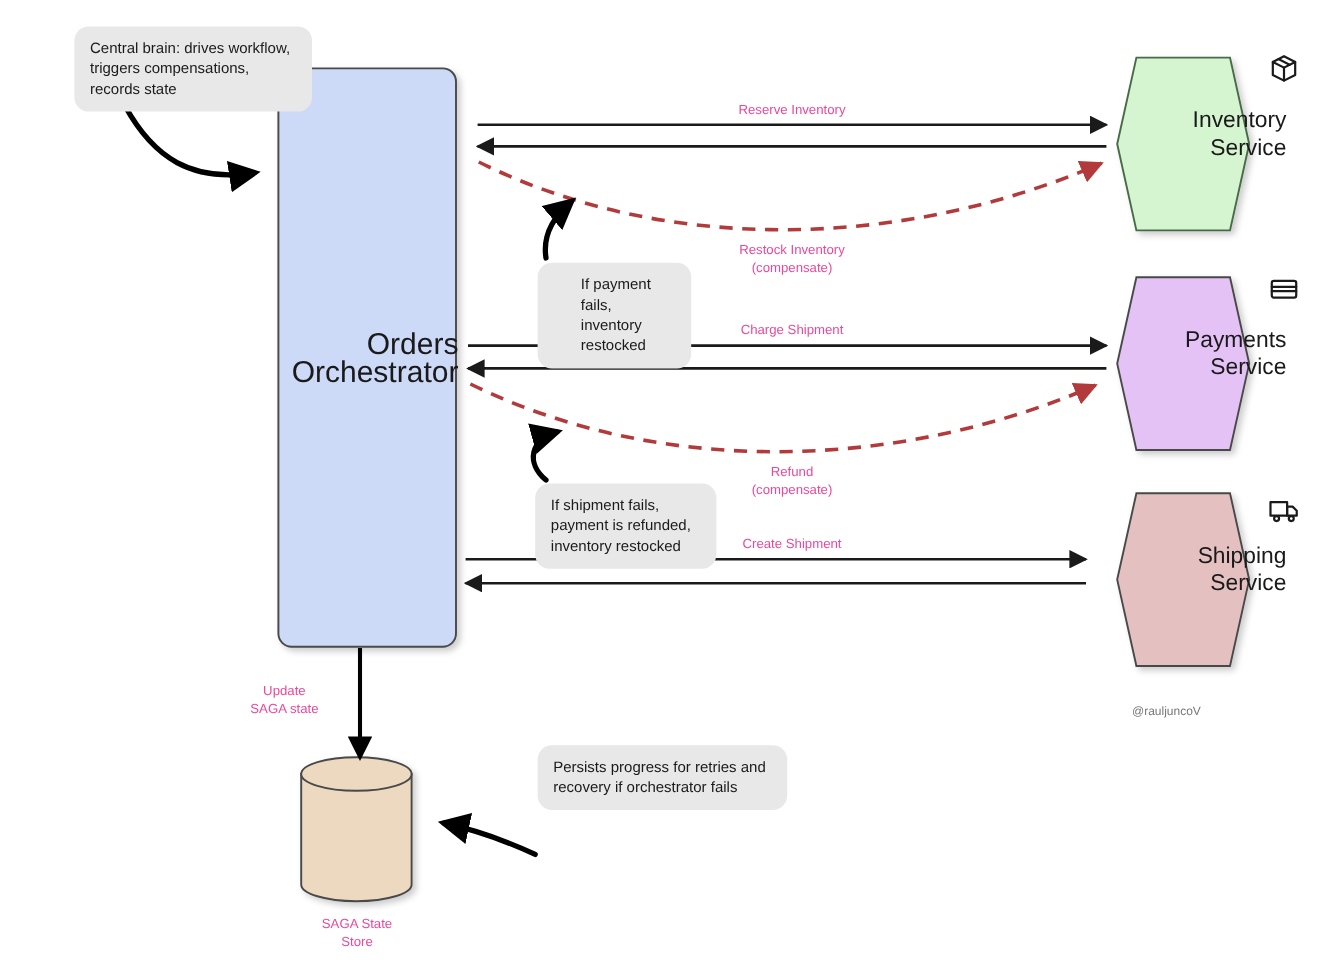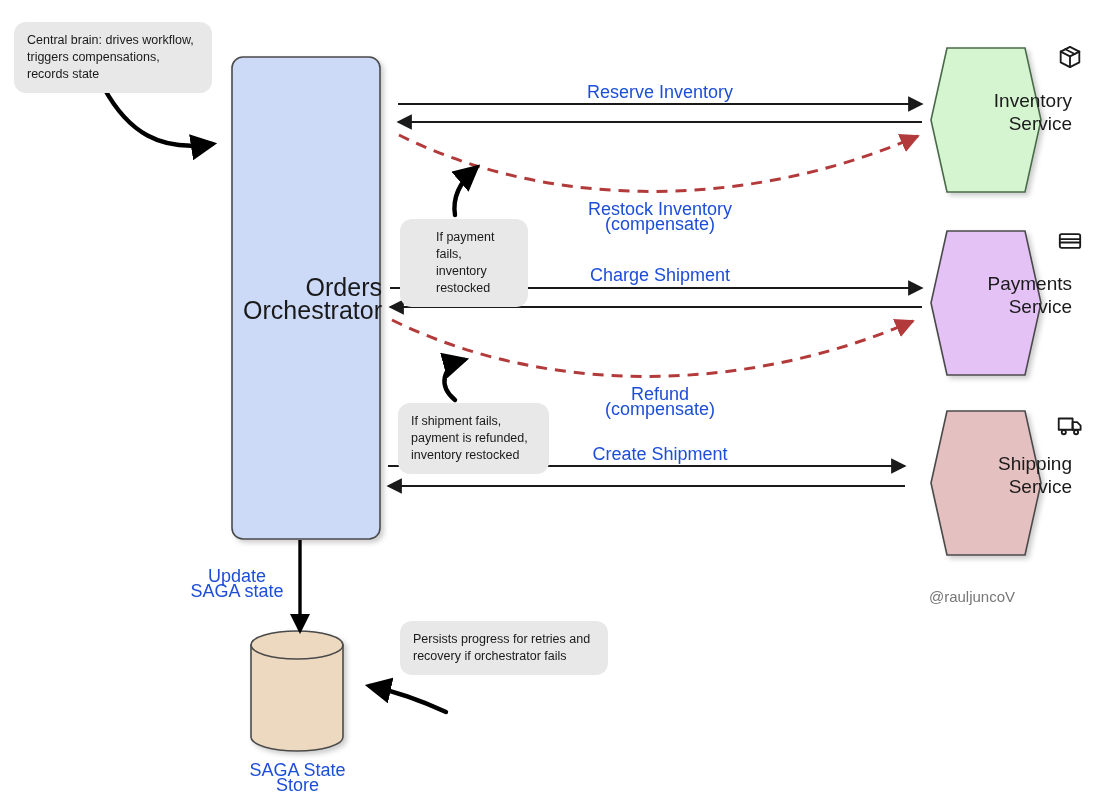--- a/index.html
+++ b/index.html
@@ -49,23 +49,23 @@
     width: 150px;
   }
   .hex-label.inventory { left: 922px; top: 89px; }
   .hex-label.payments  { left: 922px; top: 272px; }
   .hex-label.shipping  { left: 922px; top: 452px; }
 
   
   .edge-label {
     position: absolute;
     text-align: center;
-    font-size: 18px;
+    font-size: 11px;
     line-height: 15px;
-    color: #1d4ed8;
+    color: #ec4899;
     white-space: pre-line;
     pointer-events: none;
   }
   .lbl-reserve  { left: 540px; top: 85px;  width: 240px; }
   .lbl-restock  { left: 540px; top: 202px; width: 240px; }
   .lbl-charge   { left: 540px; top: 268px; width: 240px; }
   .lbl-refund   { left: 540px; top: 387px; width: 240px; }
   .lbl-shipment { left: 540px; top: 447px; width: 240px; }
   .lbl-update   { left: 182px; top: 569px; width: 110px; }
   .lbl-store    { left: 240px; top: 763px; width: 115px; }
@@ -74,20 +74,21 @@
   .note {
     position: absolute;
     background: #e8e8e8;
     border-radius: 12px;
     color: #1a1a1a;
     font-size: 12.5px;
     line-height: 17px;
     padding: 10px 13px;
     white-space: pre-line;
     box-sizing: border-box;
+    margin-left: 48px;
   }
   .note-brain    { left: 14px;  top: 22px;  width: 198px; }
   .note-payfail  { left: 400px; top: 219px; width: 128px; padding-left: 36px; }
   .note-shipfail { left: 398px; top: 403px; width: 151px; }
   .note-persist  { left: 400px; top: 621px; width: 208px; }
 
   
   .svc-icon {
     position: absolute;
     width: 26px;
@@ -97,21 +98,21 @@
   .icon-card     { left: 1057px; top: 228px; }
   .icon-truck    { left: 1057px; top: 412px; }
 
   
   .watermark {
     position: absolute;
     left: 897px;
     top: 588px;
     width: 150px;
     text-align: center;
-    font-size: 15px;
+    font-size: 10px;
     color: #777777;
     pointer-events: none;
   }
 </style>
 </head>
 <body>
 
 <div id="canvas">
 
   <svg id="svg-layer" viewBox="0 0 1100 803">

